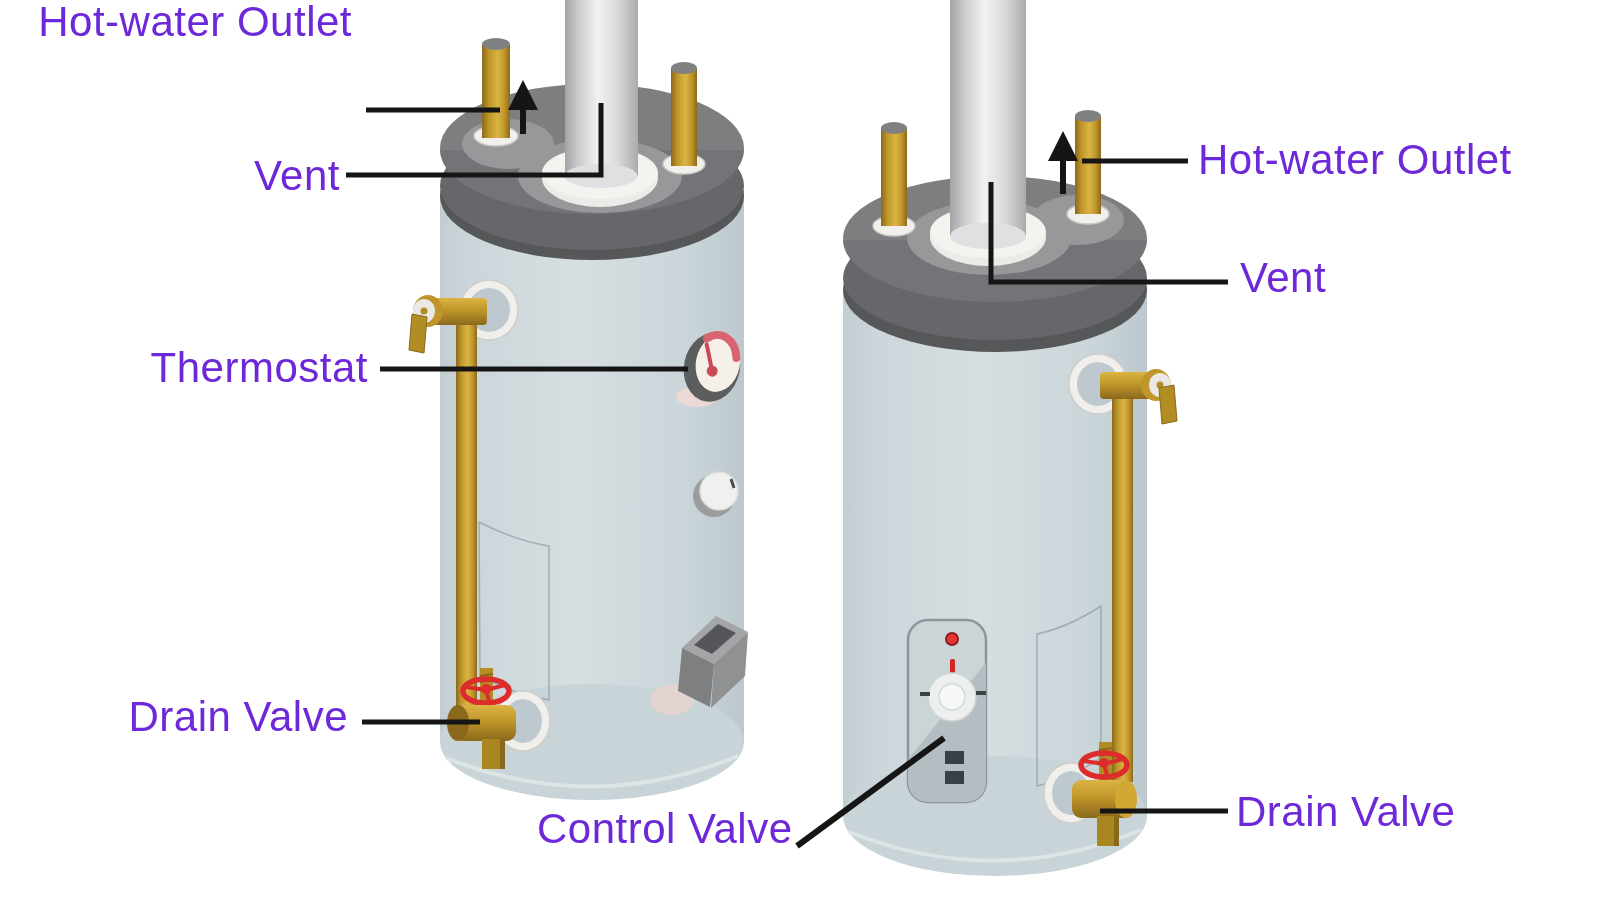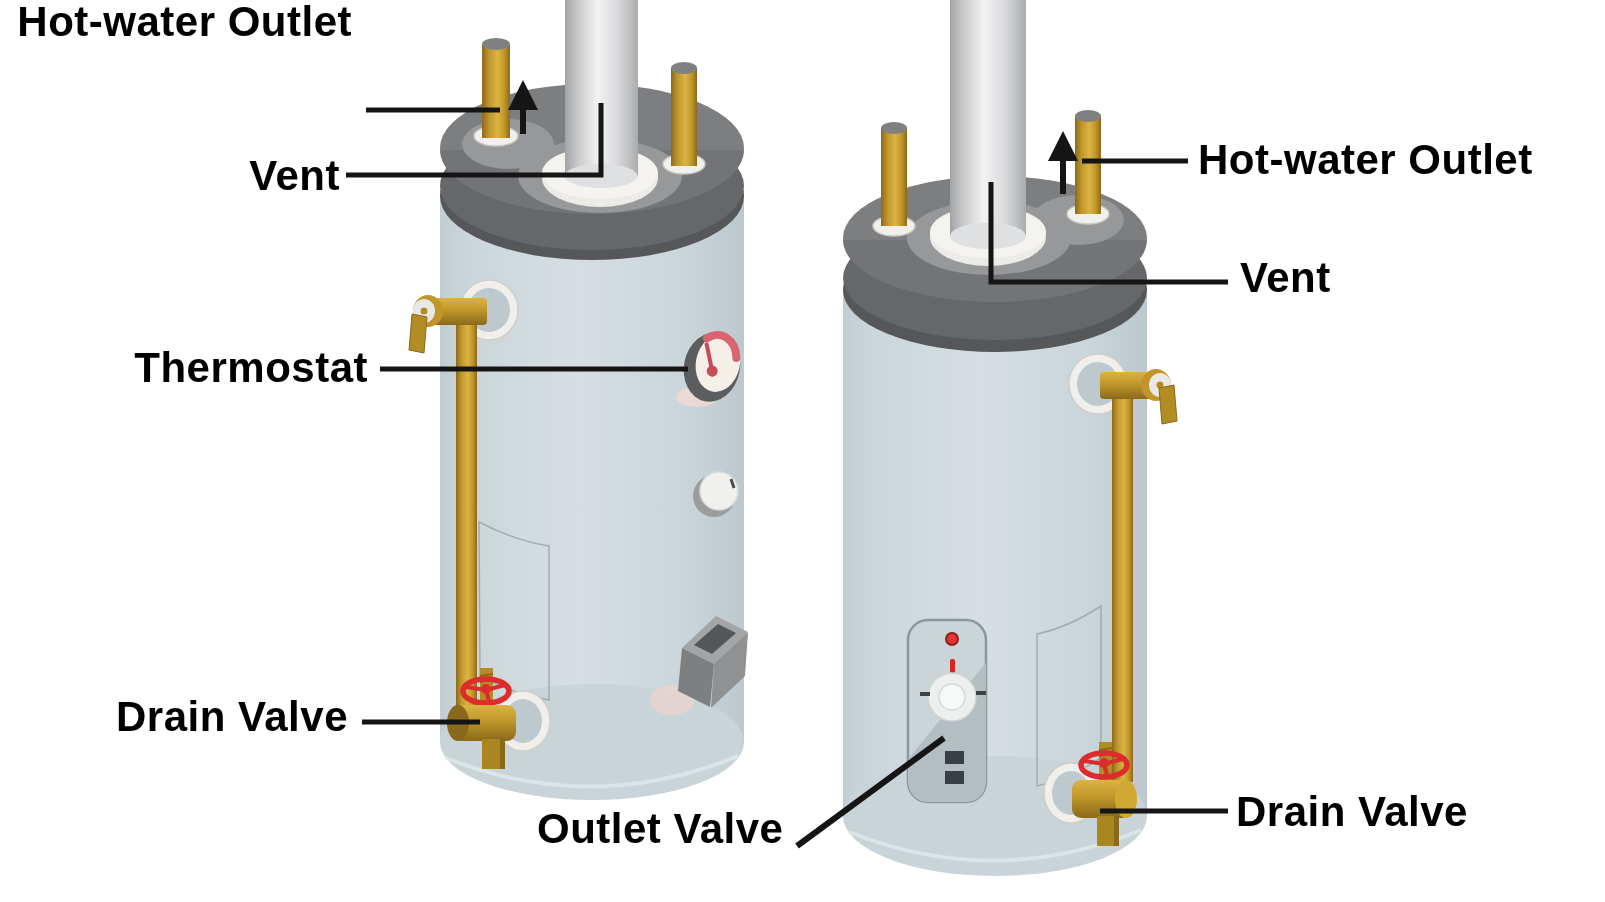--- a/index.html
+++ b/index.html
@@ -1,19 +1,19 @@
 <!DOCTYPE html>
 <html><head>
 <meta charset="utf-8">
 <style>
   html,body{margin:0;padding:0;background:#fff;}
   .stage{position:relative;width:1605px;height:902px;background:#ffffff;overflow:hidden;
          font-family:"Liberation Sans", sans-serif;}
   .stage svg{position:absolute;left:0;top:0;}
-  .label{position:absolute;font-size:42px;line-height:44px;font-weight:700;color:#000000;
+  .label{position:absolute;font-size:42px;line-height:44px;font-weight:400;color:#6d28d9;
          white-space:nowrap;letter-spacing:0.5px;}
   .label.right-align{text-align:right;}
 </style>
 </head>
 <body>
 
 <div class="stage">
 
 <svg width="1605" height="902" viewBox="0 0 1605 902">
   <defs>
@@ -241,17 +241,17 @@
 <div class="label right-align" style="left:0;top:154px;width:340px;">Vent</div>
 
 <div class="label right-align" style="left:12px;top:346px;width:356px;">Thermostat</div>
 
 <div class="label right-align" style="left:0;top:695px;width:348px;">Drain Valve</div>
 
 <div class="label" style="left:1198px;top:138px;">Hot-water Outlet</div>
 
 <div class="label" style="left:1240px;top:256px;">Vent</div>
 
-<div class="label" style="left:537px;top:807px;">Outlet Valve</div>
+<div class="label" style="left:537px;top:807px;">Control Valve</div>
 
 <div class="label" style="left:1236px;top:790px;">Drain Valve</div>
 
 </div>
 
 </body></html>

